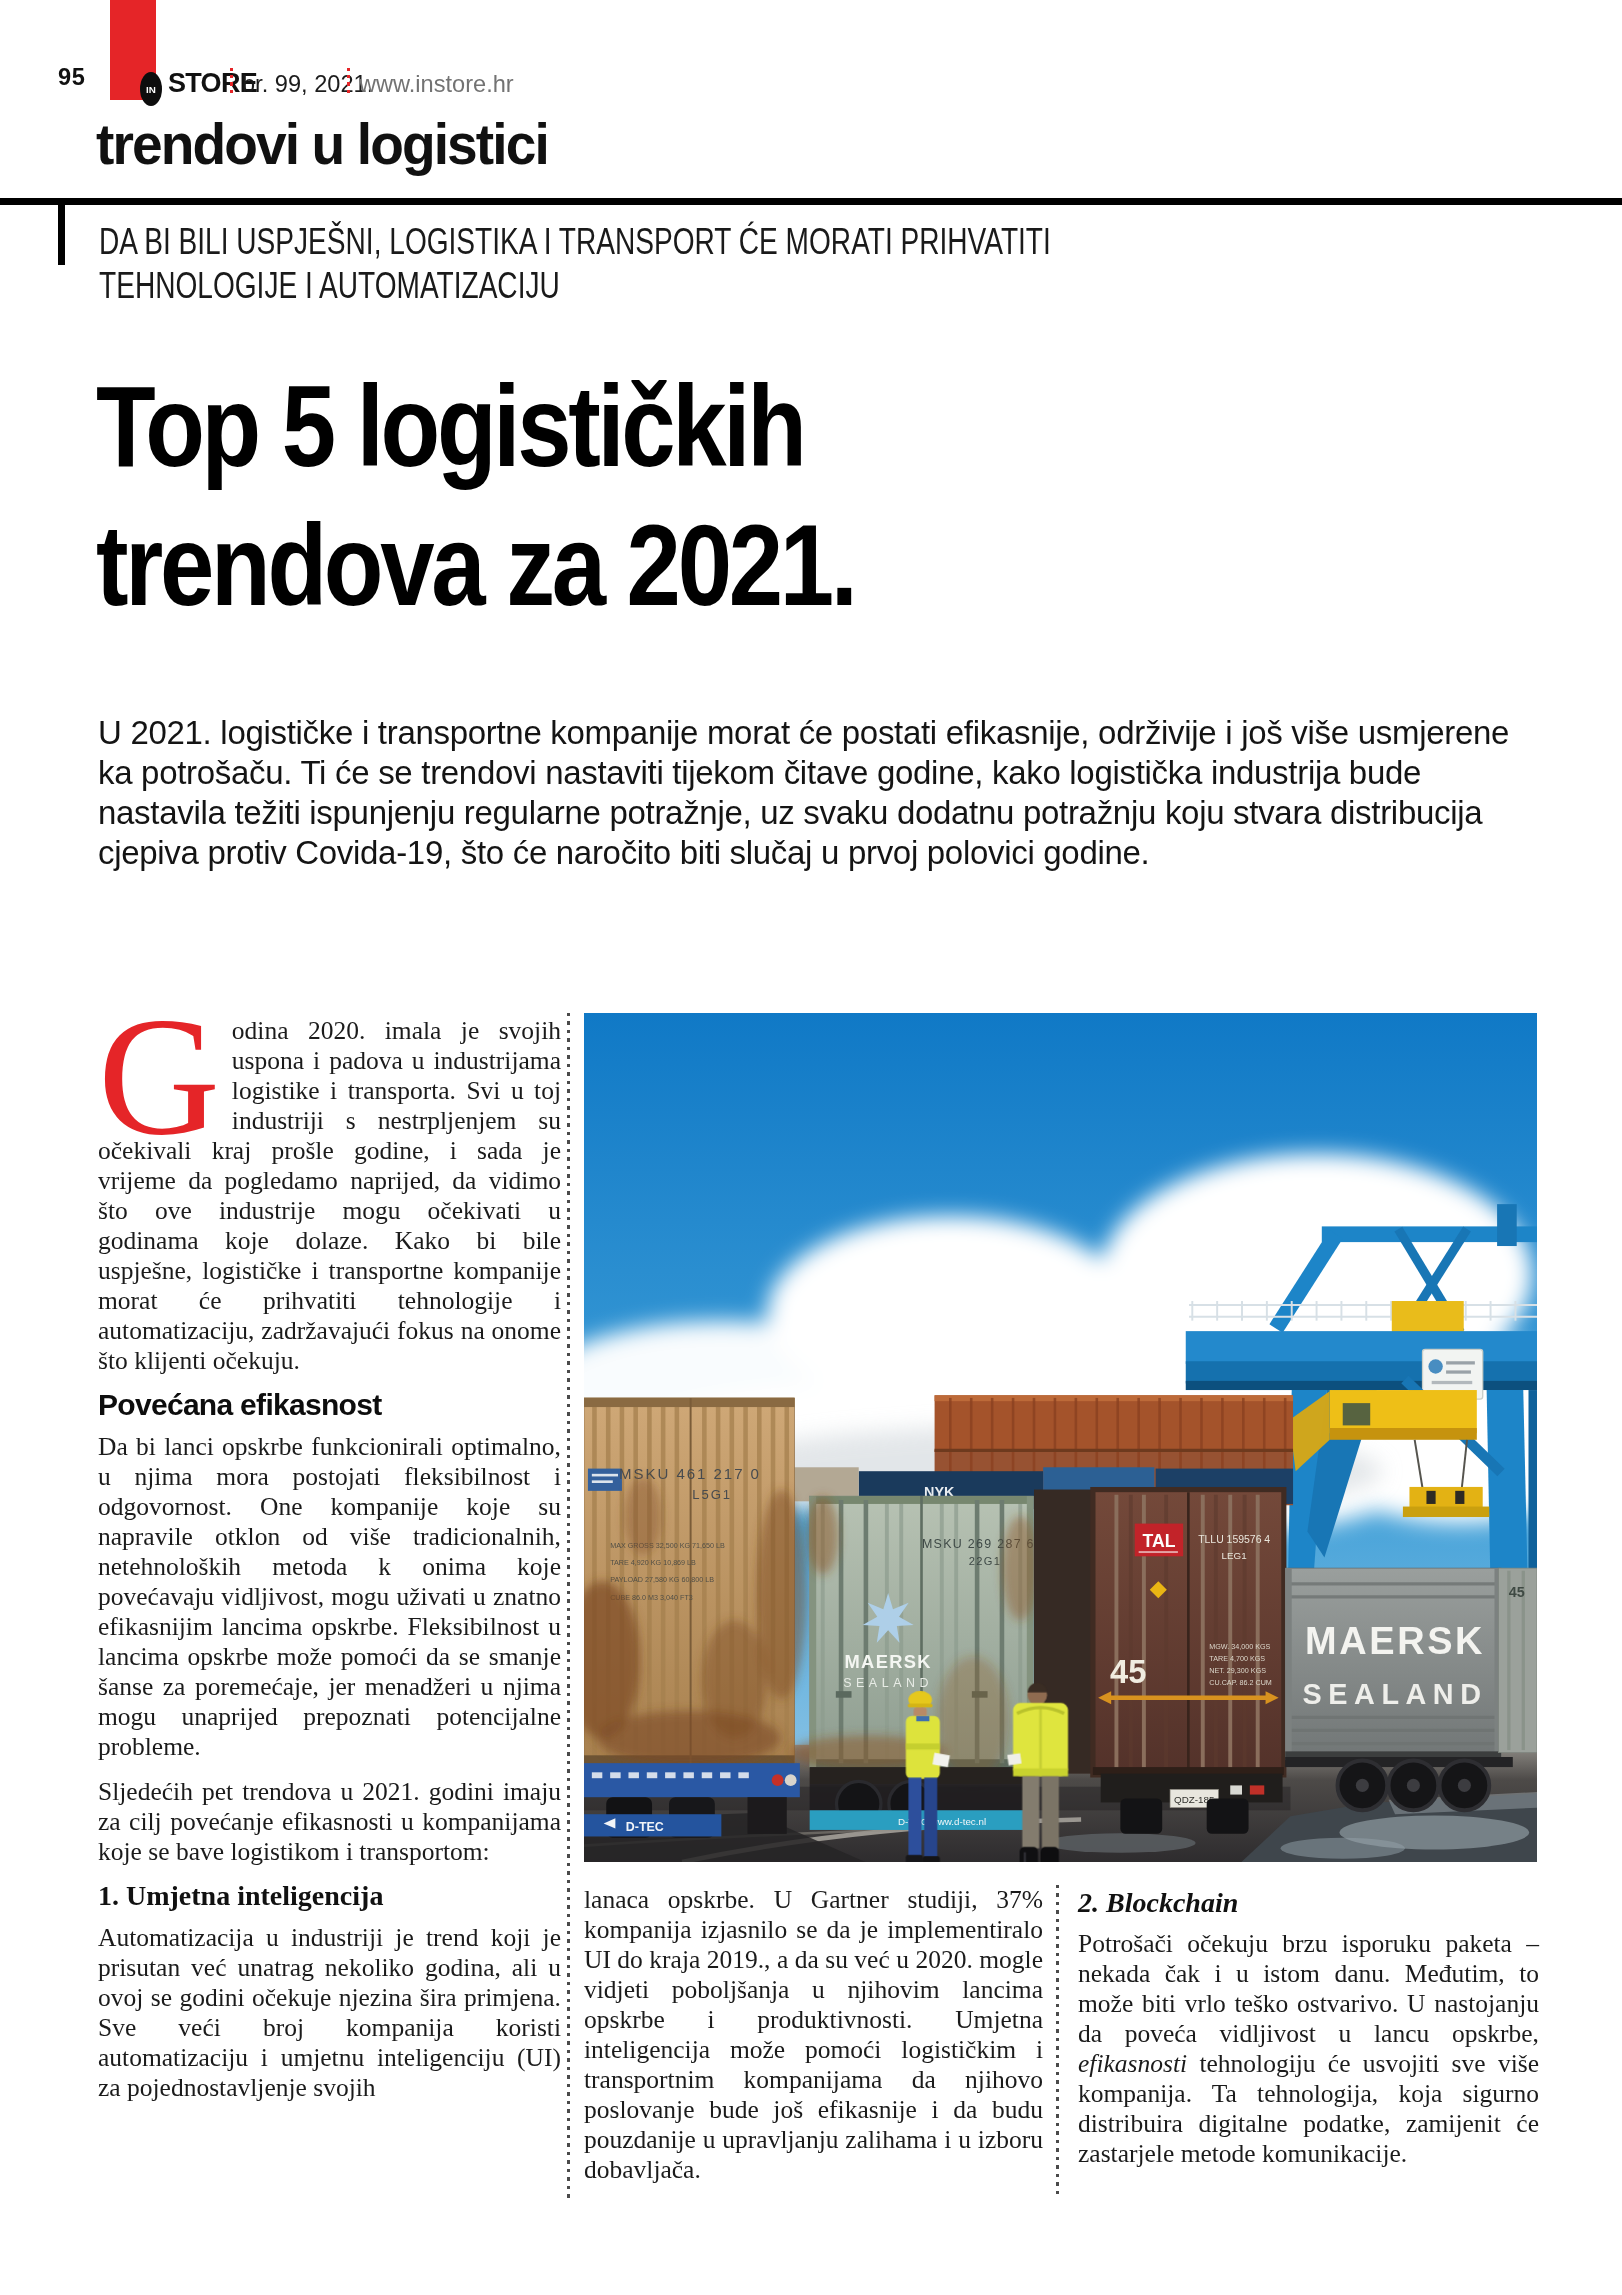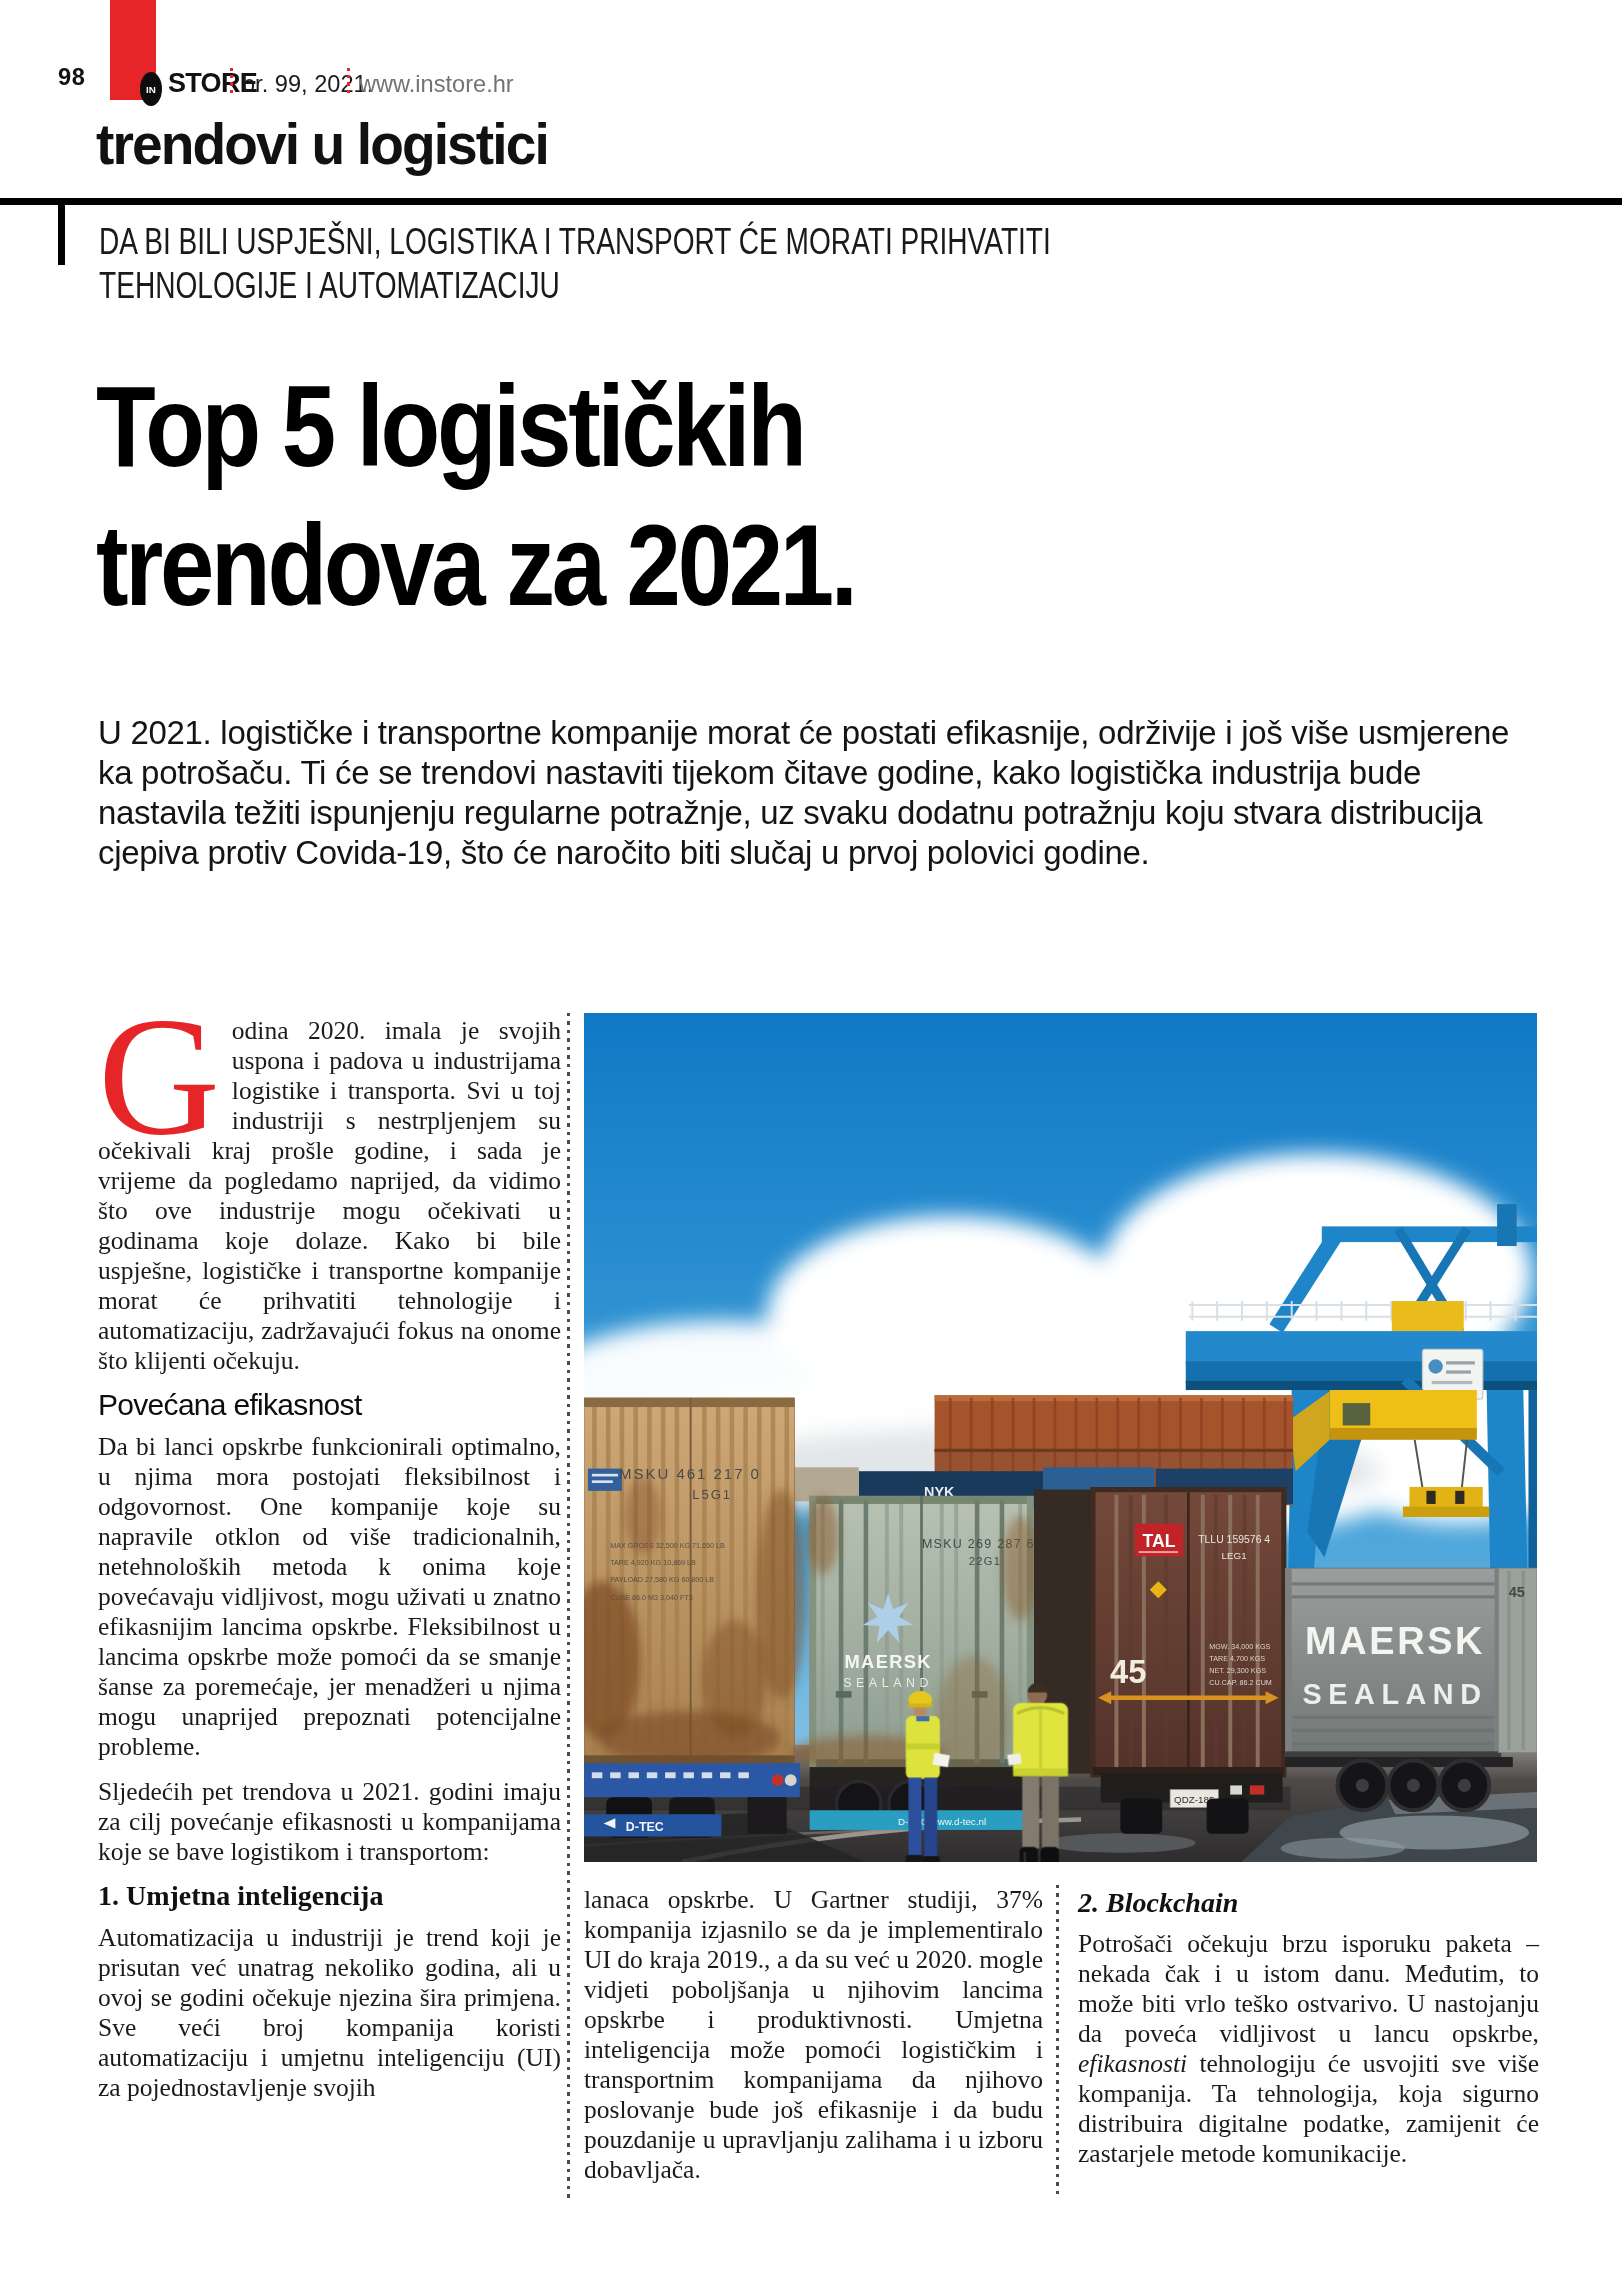--- a/index.html
+++ b/index.html
@@ -32,40 +32,40 @@
   #intro{left:98px;top:713px;width:1413px;font-size:33px;line-height:40px;letter-spacing:-0.3px;color:#141414;}
 
   
   .col{font-family:"Liberation Serif",serif;font-size:25.5px;line-height:30px;text-align:justify;color:#1b1b1b;}
   #col-left{left:98px;top:1016px;width:463px;}
   #col-mid{left:584px;top:1885px;width:459px;}
   #col-right{left:1078px;top:1885px;width:461px;}
   .col p{margin:0 0 14.4px 0;}
   #drop-cap{float:left;color:var(--red);font-size:169px;line-height:120px;height:120px;
             padding-right:11.8px;font-family:"Liberation Serif",serif;}
-  .h-sans{font-family:"Liberation Sans",sans-serif;font-size:30px;font-weight:normal;letter-spacing:-0.7px;
+  .h-sans{font-family:"Liberation Sans",sans-serif;font-size:30px;font-weight:bold;letter-spacing:-0.7px;
           margin:3.9px 0 11.8px 0;text-align:left;color:#0d0d0d;}
   .h-serif{font-size:28px;font-weight:bold;margin:2.6px 0 11.8px 0;text-align:left;color:#111;}
   .h-serif.italic{font-style:italic;}
   .vsep{width:2.6px;background:repeating-linear-gradient(#4a4a4a 0 3.3px,transparent 3.3px 8.5px);}
   #vsep1{left:567px;top:1013px;height:1186px;}
   #vsep2{left:1056px;top:1885px;height:313px;}
   #blockchain-italic{font-style:italic;}
 
   
   #photo{left:584px;top:1013px;width:953px;height:849px;}
   #photo svg{display:block;width:100%;height:100%;}
   :root{--red:#e52528;}
 </style>
 </head>
 <body>
 
 <div id="page">
 
-  <div class="abs" id="pagenum">98</div>
+  <div class="abs" id="pagenum">95</div>
   <div class="abs" id="logo-red"></div>
   <div class="abs" id="logo-in">IN</div>
   <div class="abs" id="logo-store">STORE</div>
   <div class="abs hsep" id="hsep1"></div>
   <div class="abs" id="issue">br. 99, 2021.</div>
   <div class="abs hsep" id="hsep2"></div>
   <div class="abs" id="site">www.instore.hr</div>
 
   <div class="abs" id="section-title">trendovi u logistici</div>
   <div class="abs" id="rule"></div>

